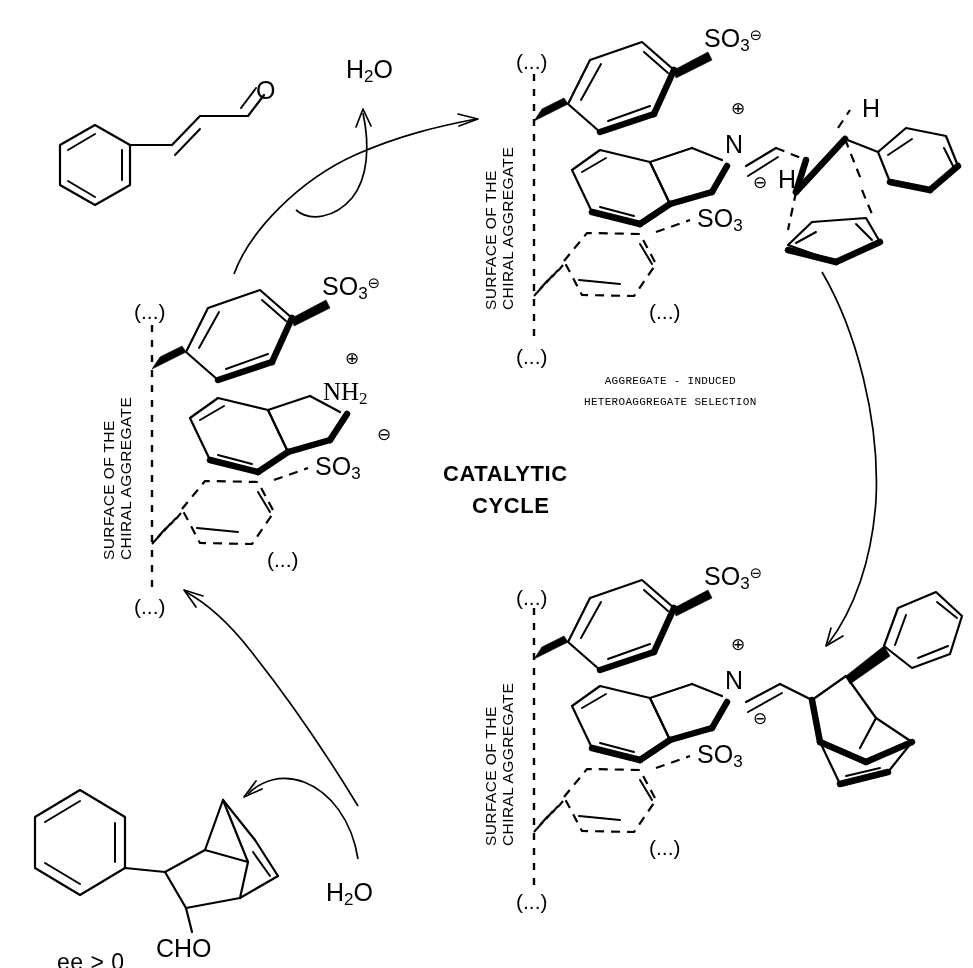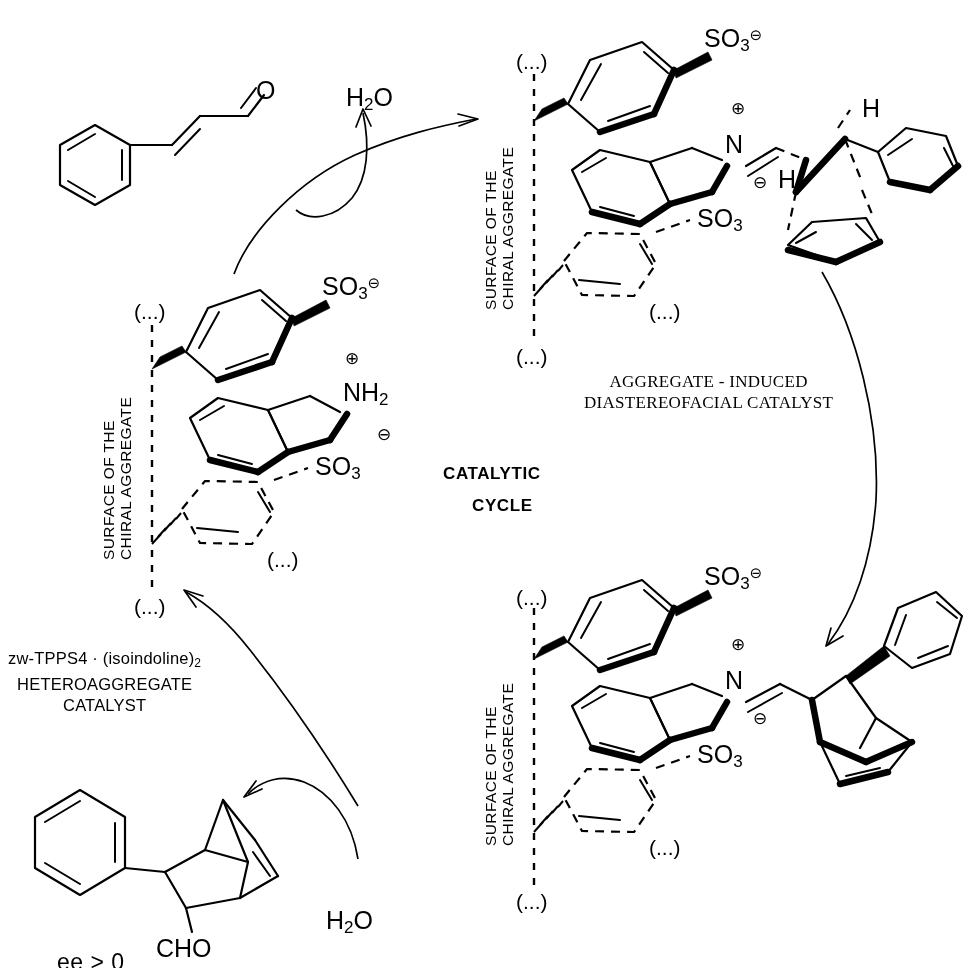--- a/index.html
+++ b/index.html
@@ -22,40 +22,40 @@
 
   .surface-label{
     font-family:"Liberation Sans", sans-serif;
     font-size:15.5px;
     letter-spacing:0.4px;
     line-height:17px;
     transform-origin:0 0;
     transform:rotate(-90deg);
   }
   .annot{
-    font-family:Liberation Serif, serif;
-    font-size:17px;
+    font-family:Liberation Mono, monospace;
+    font-size:11px;
     letter-spacing:0.3px;
     line-height:21px;
     text-align:center;
   }
   .annot-left{
     font-family:"Liberation Sans", sans-serif;
     font-size:16.5px;
     letter-spacing:0.2px;
     line-height:21px;
     text-align:center;
   }
   .annot-left .sub{font-size:12px;vertical-align:-3px;}
   .cycle-title{
     font-family:"Liberation Sans", sans-serif;
-    font-size:17px;font-weight:bold;letter-spacing:0.6px;line-height:32px;
+    font-size:22px;font-weight:bold;letter-spacing:0.6px;line-height:32px;
   }
   .ee{font-family:"Liberation Sans", sans-serif;font-size:23px;letter-spacing:0.5px;}
-  .h2o{font-family:"Liberation Sans", sans-serif;font-size:25px;margin-top:28px;}
+  .h2o{font-family:"Liberation Sans", sans-serif;font-size:25px;}
   .h2o .sub{font-size:17px;vertical-align:-4px;}
   .hlabel{font-family:"Liberation Sans", sans-serif;font-size:25px;}
 
   
   .bond{stroke:#000;fill:none;stroke-width:2.2;stroke-linecap:round;stroke-linejoin:round;}
   .bond-thin{stroke:#000;fill:none;stroke-width:2.0;stroke-linecap:round;}
   .bond-dash{stroke:#000;fill:none;stroke-width:2.2;stroke-dasharray:9 7;stroke-linecap:butt;}
   .wedge{fill:#000;stroke:#000;stroke-width:0.6;}
   .bold-bond{stroke:#000;fill:none;stroke-width:6.5;stroke-linecap:round;stroke-linejoin:round;}
   .hash{stroke:#000;stroke-width:2.0;}
@@ -312,21 +312,21 @@
 
   <div class="lbl ellipsis" style="left:134px;top:300px;">(...)</div>
   <div class="lbl ellipsis" style="left:134px;top:595px;">(...)</div>
   <div class="lbl surface-label" style="left:100px;top:560px;">
     <div>SURFACE OF THE</div>
     <div>CHIRAL AGGREGATE</div>
   </div>
   <div class="lbl chem" style="left:322px;top:272px;">
     <span>SO</span><span class="sub">3</span><span class="chg">⊖</span>
   </div>
-  <div class="lbl chem" style="left:343px;top:378px;">
+  <div class="lbl chem" style="left:323px;top:378px;font-family:Liberation Serif, serif;">
     <span>NH</span><span class="sub">2</span>
   </div>
   <div class="lbl chem" style="left:345px;top:348px;font-size:17px;">
     <span>⊕</span>
   </div>
   <div class="lbl chem" style="left:377px;top:424px;font-size:17px;">
     <span>⊖</span>
   </div>
   <div class="lbl chem" style="left:315px;top:452px;">
     <span>SO</span><span class="sub">3</span>
@@ -381,26 +381,21 @@
   </div>
   <div class="lbl ellipsis" style="left:649px;top:836px;">(...)</div>
 
   <div class="lbl cycle-title" style="left:443px;top:458px;">
     <div>CATALYTIC</div>
     <div style="margin-left:29px;">CYCLE</div>
   </div>
 
   <div class="lbl annot" style="left:584px;top:371px;">
     <div>AGGREGATE - INDUCED</div>
-    <div>DIASTEREOFACIAL CATALYST</div>
-  </div>
-
-  <div class="lbl annot-left" style="left:8px;top:648px;">
-    <div><span>zw-TPPS4 · (isoindoline)</span><span class="sub">2</span></div>
-    <div>HETEROAGGREGATE</div>
-    <div>CATALYST</div>
-  </div>
+    <div>HETEROAGGREGATE SELECTION</div>
+  </div>
+
 
   <div class="lbl ee" style="left:57px;top:949px;">ee &gt; 0</div>
 
   <div class="lbl chem" style="left:156px;top:934px;">CHO</div>
 
 </div>
 
 </body></html>

